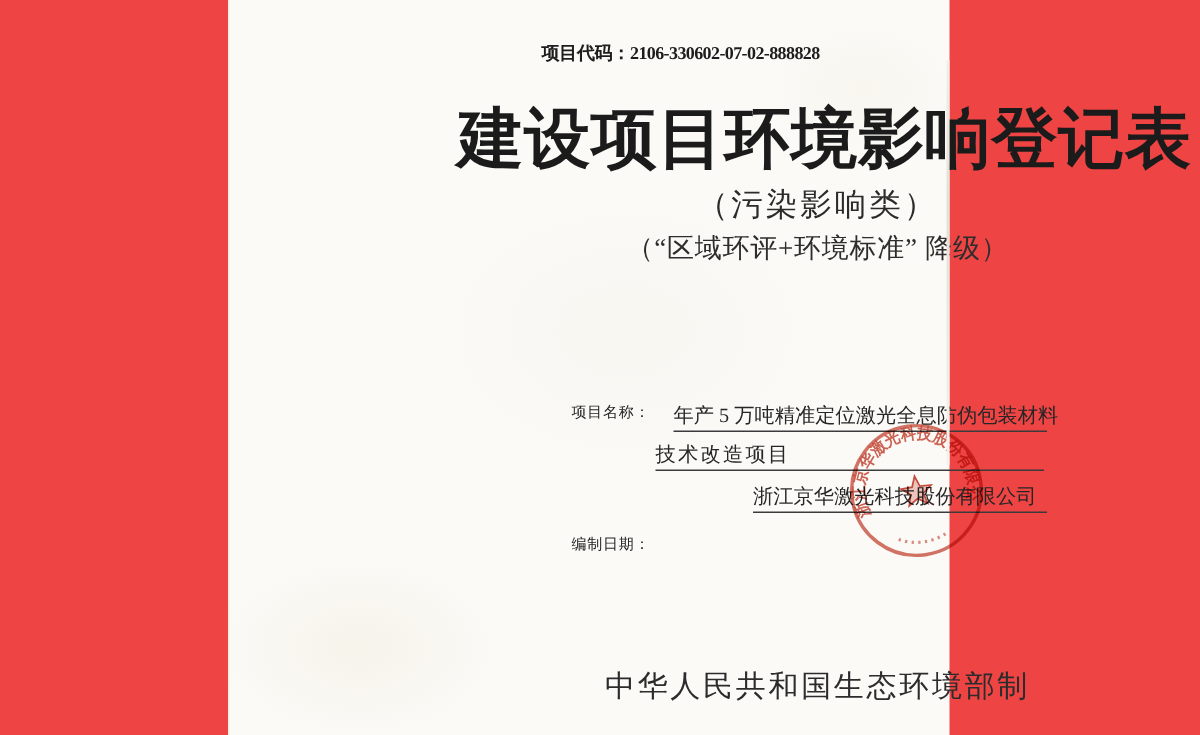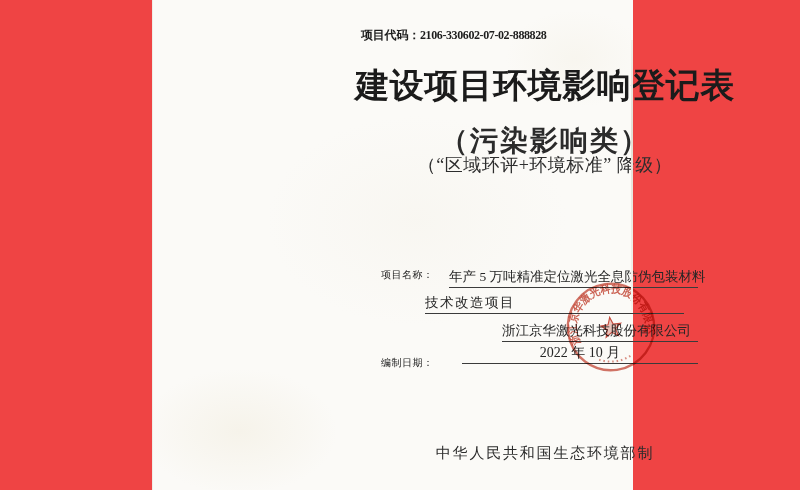--- a/index.html
+++ b/index.html
@@ -21,49 +21,49 @@
     background:linear-gradient(#f1efe9, #e3e0d6 35%, #f5f3ee);
   }
   .abs{position:absolute;white-space:nowrap;}
   .project-code{
     left:208px;top:27px;font-weight:bold;font-size:12px;letter-spacing:-0.2px;color:#1d1d1d;
   }
   .project-code .num{letter-spacing:-0.4px;}
   .doc-title{
     left:152px;top:63px;width:480px;text-align:center;
     font-family:"Liberation Sans","DejaVu Sans",sans-serif;
-    font-weight:700;font-size:34px;letter-spacing:0.5px;color:#1b1b1b;
+    font-weight:700;font-size:44px;letter-spacing:0.5px;color:#1b1b1b;
   }
   .subtitle1{
     left:152px;top:122px;width:480px;text-align:center;
-    font-size:28px;letter-spacing:2px;color:#2b2b2b;font-weight:700;
+    font-size:21px;letter-spacing:2px;color:#2b2b2b;font-weight:400;
   }
   .subtitle2{
     left:152px;top:153px;width:480px;text-align:center;
     font-size:18px;letter-spacing:0.5px;color:#2d2d2d;font-weight:500;
   }
   .form-label{font-weight:400;font-size:10px;color:#242424;letter-spacing:0.5px;}
   .form-value{
     font-weight:500;font-size:13.5px;color:#262626;
     border-bottom:1.5px solid #3b3b3b;display:inline-block;
   }
   .r1-label{left:228px;top:268px;}
   .r1-value{left:296px;top:266px;width:249px;height:21px;line-height:21px;}
-  .r2-value{left:272px;top:292px;width:259px;height:21px;line-height:21px;letter-spacing:1.5px;}
+  .r2-value{left:284px;top:292px;width:259px;height:21px;line-height:21px;letter-spacing:1.5px;}
   .r3-label{left:228px;top:322px;}
   .r3-value{left:349px;top:320px;width:196px;height:21px;line-height:21px;}
   .r4-label{left:228px;top:356px;text-align:center;}
   .r4-value{left:309px;top:342px;width:236px;height:21px;line-height:21px;text-align:center;font-size:14px;}
   .seal{
     left:410px;top:279px;width:96px;height:96px;
     transform:rotate(-8deg);opacity:.88;mix-blend-mode:multiply;
   }
   .footer-line{
     left:152px;top:444px;width:480px;text-align:center;
-    font-size:15px;letter-spacing:1.8px;color:#2c2c2c;font-weight:500;
+    font-size:20px;letter-spacing:1.8px;color:#2c2c2c;font-weight:500;
   }
 </style>
 </head>
 <body>
 
 <div class="canvas">
   <div class="page">
 
     <div class="abs project-code">
       <span>项目代码：</span><span class="num">2106-330602-07-02-888828</span>
@@ -75,21 +75,20 @@
 
     <div class="abs subtitle2">（“区域环评+环境标准” 降级）</div>
 
     <div class="abs form-label r1-label">项目名称：</div>
     <div class="abs form-value r1-value">年产 5 万吨精准定位激光全息防伪包装材料</div>
     <div class="abs form-value r2-value">技术改造项目</div>
 
     <div class="abs form-value r3-value">浙江京华激光科技股份有限公司</div>
 
     <div class="abs form-label r4-label">编制日期：</div>
-    <div class="abs form-value r4-value">2022 年 10 月</div>
 
     <svg class="abs seal" viewBox="0 0 100 100">
       <circle cx="50" cy="50" r="45" fill="none" stroke="#c23a28" stroke-width="2.4" opacity="0.8"></circle>
       <path id="sealArc" d="M 16.17 62.31 A 36 36 0 1 1 83.83 62.31" fill="none"></path>
       <text font-size="11.5" fill="#c23a28" opacity="0.9" font-family="Liberation Serif, DejaVu Serif, serif" font-weight="bold">
         <textPath href="#sealArc" startOffset="0" textLength="148" lengthAdjust="spacingAndGlyphs">浙江京华激光科技股份有限公司</textPath>
       </text>
       <polygon points="50,40 47.3,47.28 39.54,47.6 45.63,52.42 43.53,59.9 50,55.6 56.47,59.9 54.37,52.42 60.46,47.6 52.7,47.28" fill="#c84a35" fill-opacity="0.35" stroke="#c03425" stroke-width="1.2"></polygon>
       <path d="M 33 82 A 38 38 0 0 0 67 82" fill="none" stroke="#c23a28" stroke-width="2.2" stroke-dasharray="1.6 3" opacity="0.65"></path>
     </svg>

